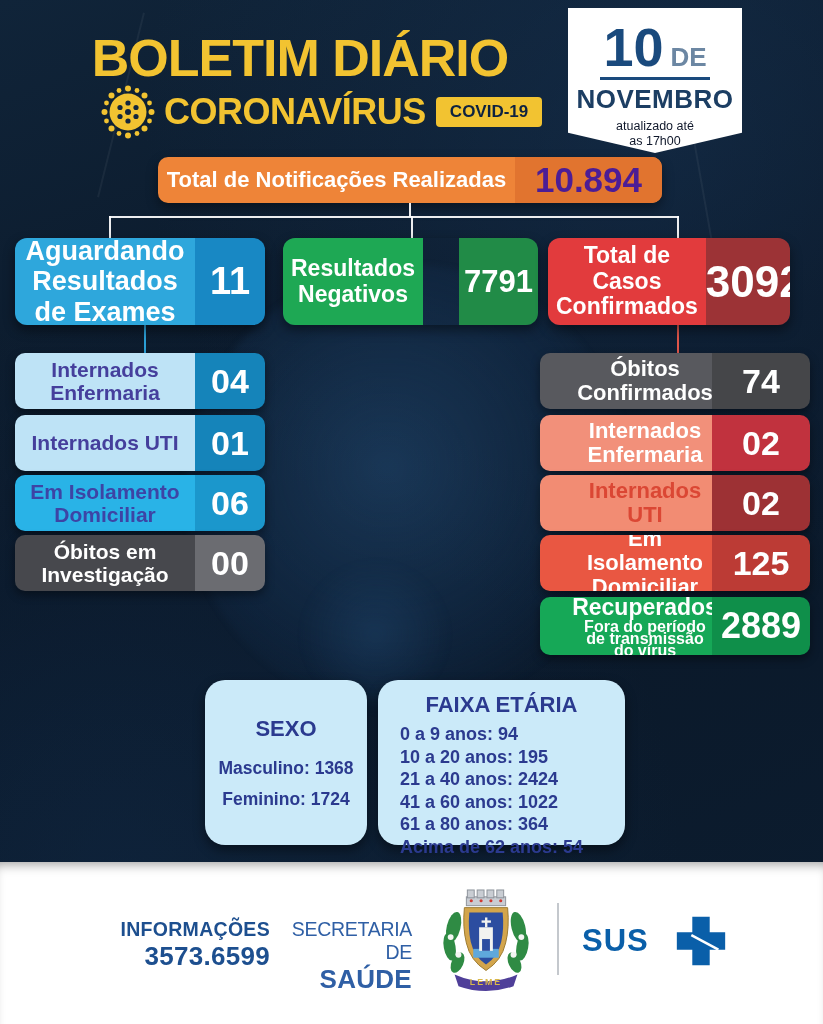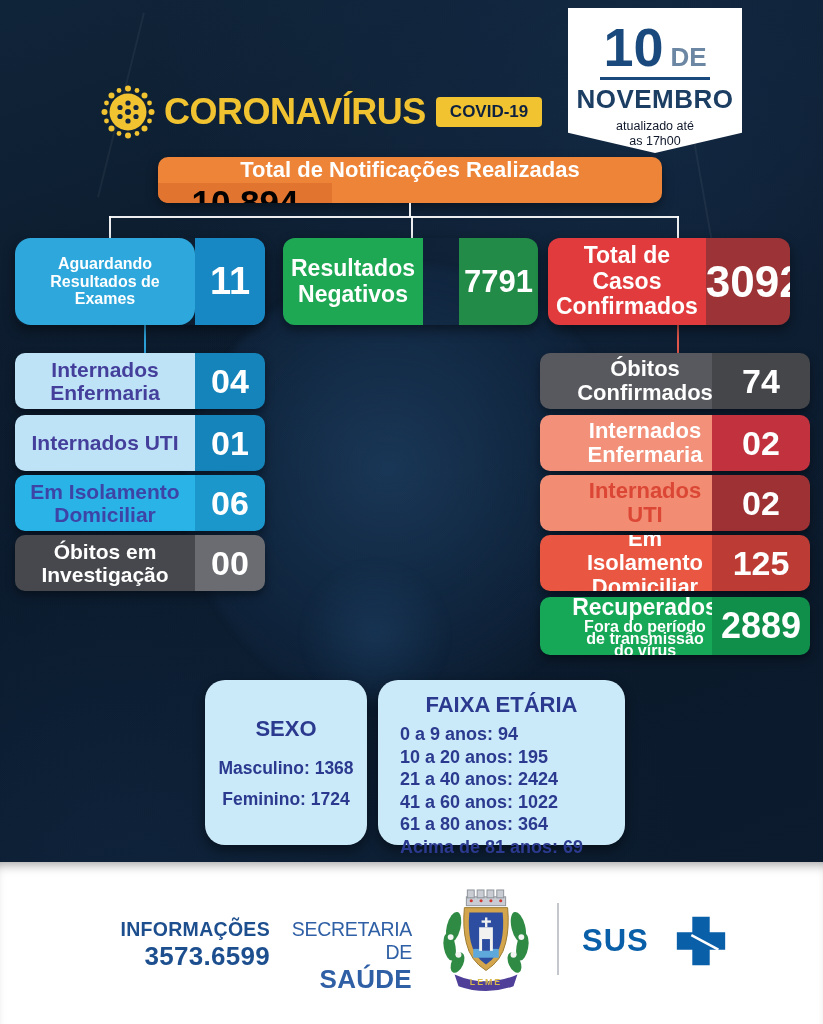--- a/index.html
+++ b/index.html
@@ -36,38 +36,38 @@
     text-align:center; padding-top:12px; }
   .date-day-row{ display:flex; justify-content:center; align-items:baseline; gap:7px; }
   .date-day{ font-size:54px; font-weight:800; color:#1A4A7D; line-height:1; }
   .date-de{ font-size:26px; font-weight:600; color:#6C87A3; }
   .date-divider{ width:110px; height:3px; background:#1A4A7D; margin:3px auto 4px; }
   .date-month{ font-size:26px; font-weight:700; color:#1C3E63; letter-spacing:.5px; }
   .date-updated{ font-size:12.5px; color:#0f172a; line-height:15px; margin-top:4px; font-weight:400; }
 
   
   .total-bar{ position:absolute; left:158px; top:157px; width:504px; height:46px; border-radius:10px;
-    display:flex; overflow:hidden; background:#EE8438; box-shadow:0 5px 12px rgba(0,0,0,.4);flex-direction:column; }
+    display:flex; overflow:hidden; background:#EE8438; box-shadow:0 5px 12px rgba(0,0,0,.4); }
   .total-label{ flex:1; display:flex; align-items:center; justify-content:center;
     color:#fff; font-size:22px; font-weight:800; }
-  .total-value{ width:174px; background:#E1742F; display:flex; align-items:center; justify-content:center;
-    color:#000000; font-size:35px; font-weight:800; }
+  .total-value{ width:147px; background:#E1742F; display:flex; align-items:center; justify-content:center;
+    color:#4c1d95; font-size:35px; font-weight:800; }
 
   
   .conn{ position:absolute; background:rgba(255,255,255,.92); }
   .drop-blue{ position:absolute; left:144px; top:325px; width:2px; height:28px; background:#2B9FD6; }
   .drop-red{ position:absolute; left:677px; top:325px; width:2px; height:28px; background:#E0564A; }
 
   
   .card{ position:absolute; top:238px; height:87px; border-radius:12px; display:flex; overflow:hidden;
     box-shadow:0 5px 12px rgba(0,0,0,.45); }
   .card-label{ display:flex; align-items:center; justify-content:center; text-align:center;
     color:#fff; font-weight:800; line-height:1.12; padding:0 8px; }
   .card-value{ display:flex; align-items:center; justify-content:center; color:#fff; font-weight:800; }
-  .card1{ left:15px; width:250px; } .card1 .card-label{ width:180px; background:#2EA7DC; font-size:16px;border-radius:16px; }
+  .card1{ left:15px; width:250px; } .card1 .card-label{ width:180px; background:#2EA7DC; font-size:27px; }
   .card1 .card-value{ width:70px; background:#1888C4; font-size:38px; }
   .card2{ left:283px; width:255px; } .card2 .card-label{ width:169px; background:#1EA854; font-size:23px; }
   .card2 .card-value{ width:107px; background:#218B47; font-size:31px;margin-left:36px; }
   .card3{ left:548px; width:242px; } .card3 .card-label{ width:164px; background:#E23B3D; font-size:23px; }
   .card3 .card-value{ width:98px; background:#9C3336; font-size:44px; }
 
   
   .stat{ position:absolute; height:56px; border-radius:10px; display:flex; overflow:hidden;
     box-shadow:0 4px 10px rgba(0,0,0,.40); }
   .stat-label{ display:flex; align-items:center; justify-content:center; text-align:center;
@@ -116,20 +116,21 @@
 </head>
 <body>
 
 <div class="poster">
 
   <div class="virus-bg"></div>
   <div class="virus-bg2"></div>
   <div class="scratch s1"></div>
   <div class="scratch s2"></div>
 
+  <div class="title1">BOLETIM DIÁRIO</div>
   <div class="title-row2">
     <svg class="virus-icon" viewBox="0 0 56 56">
       <g fill="#F2C331">
         <circle cx="28" cy="4.5" r="3"></circle>
           <circle cx="28" cy="51.5" r="3"></circle>
         <circle cx="4.5" cy="28" r="3"></circle>
           <circle cx="51.5" cy="28" r="3"></circle>
         <circle cx="11.5" cy="11.5" r="3"></circle>
           <circle cx="44.5" cy="11.5" r="3"></circle>
         <circle cx="11.5" cy="44.5" r="3"></circle>
@@ -243,21 +244,21 @@
     <div class="panel-row">Masculino: 1368</div>
     <div class="panel-row">Feminino: 1724</div>
   </div>
   <div class="panel panel-age">
     <div class="panel-title">FAIXA ETÁRIA</div>
     <div class="panel-row">0 a 9 anos: 94</div>
     <div class="panel-row">10 a 20 anos: 195</div>
     <div class="panel-row">21 a 40 anos: 2424</div>
     <div class="panel-row">41 a 60 anos: 1022</div>
     <div class="panel-row">61 a 80 anos: 364</div>
-    <div class="panel-row">Acima de 81 anos: 69</div>
+    <div class="panel-row">Acima de 62 anos: 54</div>
   </div>
 
   <div class="footer"></div>
   <div class="info-block">
     <div class="info-label">INFORMAÇÕES</div>
     <div class="info-phone">3573.6599</div>
   </div>
   <div class="dept-block">
     <div class="dept-line1">SECRETARIA DE</div>
     <div class="dept-line2">SAÚDE</div>

